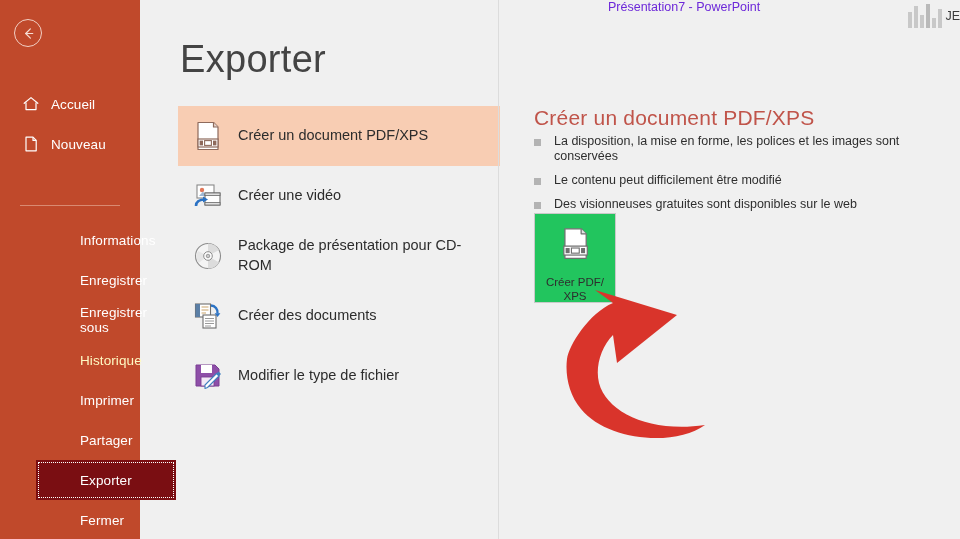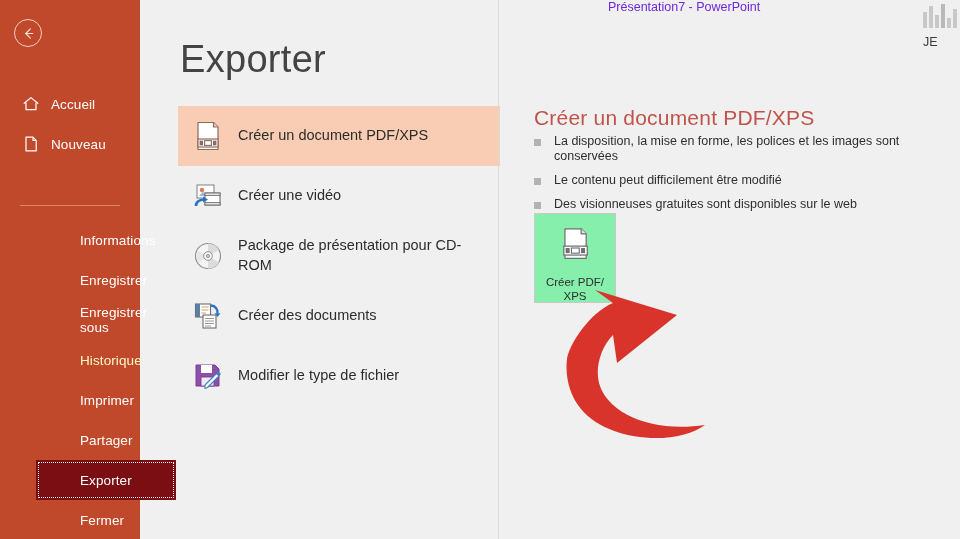--- a/index.html
+++ b/index.html
@@ -58,21 +58,21 @@
   }
 
   
   .titlebar {
     position: absolute; left: 140px; top: 0; width: 820px; height: 32px;
   }
   .doc-title {
     position: absolute; left: 468px; top: 0;
     font-size: 12.5px; color: #6d28d9; white-space: nowrap;
   }
-  .acct { position: absolute; right: 0; top: 2px; display: flex; align-items: flex-start; flex-direction: column; }
+  .acct { position: absolute; right: 0; top: 2px; display: flex; align-items: flex-start; }
   .bars { display: flex; align-items: flex-end; height: 26px; gap: 2px; margin-right: 3px; }
   .bars i { display: block; width: 4px; background: #c8c8c8; }
   .acct-name { font-size: 12.5px; color: #3b3b3b; padding-top: 7px; }
 
   
   .page-title {
     position: absolute; left: 180px; top: 38px;
     font-size: 38px; font-weight: 300; color: #444444; letter-spacing: .3px;
   }
 
@@ -103,21 +103,21 @@
   .bullet { display: flex; align-items: flex-start; margin-bottom: 9px; }
   .bsq {
     width: 7px; height: 7px; background: #b3b3b3; margin-right: 13px;
     margin-top: 5px; flex: 0 0 auto;
   }
   .btext { font-size: 12.5px; color: #2e2e2e; line-height: 1.2; }
 
   .pdf-btn {
     position: absolute; left: 0; top: 107px;
     width: 82px; height: 90px;
-    border: 1px solid #c9c9c9; background: #86efac;
+    border: 1px solid #c9c9c9; background: #22c55e;
     display: flex; flex-direction: column; align-items: center;
     padding-top: 12px;
   }
   .pdf-btn .blbl {
     margin-top: 7px; font-size: 11.5px; color: #2e2e2e;
     text-align: center; line-height: 1.25;
   }
 
   .arrow { position: absolute; left: 555px; top: 285px; }
 </style>

